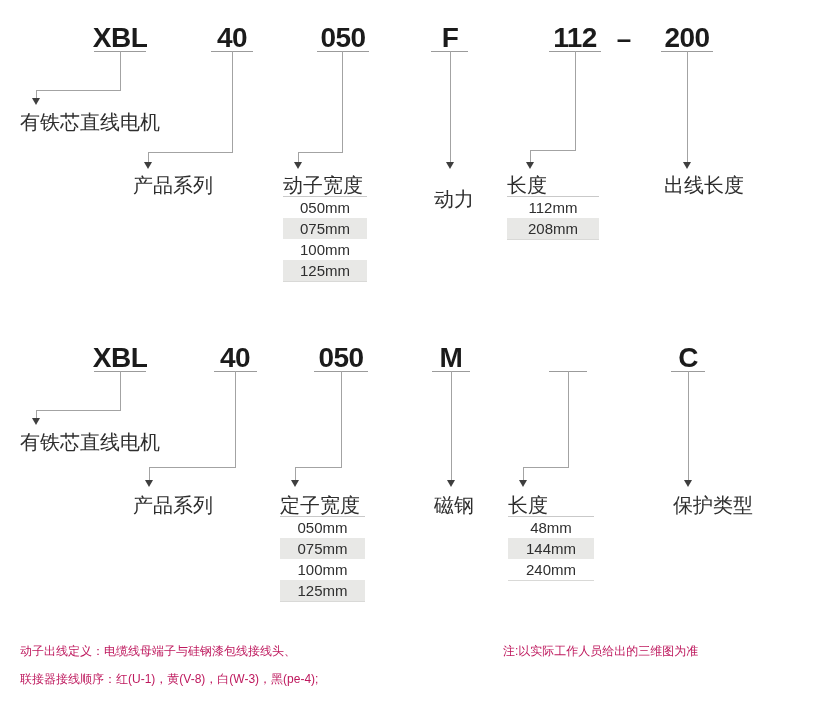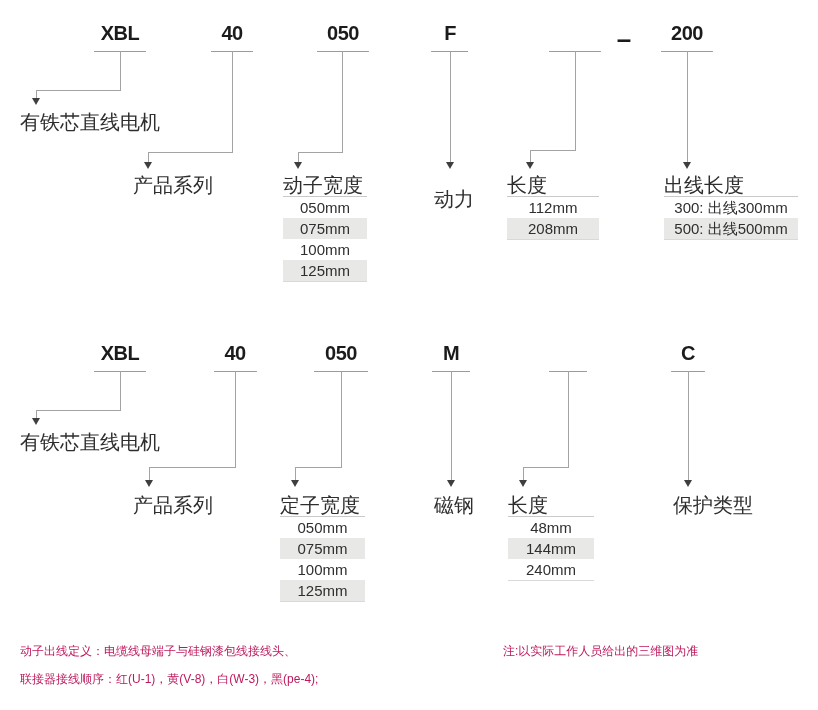--- a/index.html
+++ b/index.html
@@ -2,21 +2,21 @@
 <html><head>
 <meta charset="utf-8">
 <style>
   html,body{margin:0;padding:0;background:#ffffff;}
   #stage{
     position:relative;width:818px;height:710px;background:#ffffff;overflow:hidden;
     font-family:"Liberation Sans","DejaVu Sans",sans-serif;color:#2e2e2e;
   }
   .code{
     position:absolute;width:80px;text-align:center;
-    font-weight:bold;font-size:20px;letter-spacing:-0.5px;color:#1b1b1b;white-space:nowrap;
+    font-weight:bold;font-size:28px;letter-spacing:-0.5px;color:#1b1b1b;white-space:nowrap;
   }
   .dash{
     position:absolute;width:42px;text-align:center;
     font-weight:bold;font-size:26px;color:#1b1b1b;
   }
   .underline{position:absolute;height:1px;background:#9b9b9b;}
   .vline{position:absolute;width:1px;background:#a3a3a3;}
   .hline{position:absolute;height:1px;background:#a3a3a3;}
   .arr{
     position:absolute;width:0;height:0;
@@ -31,20 +31,21 @@
 </style>
 </head>
 <body>
 
 <div id="stage">
 
   <div class="code" style="left:80px;top:22px;">XBL</div>
   <div class="code" style="left:192px;top:22px;">40</div>
   <div class="code" style="left:303px;top:22px;">050</div>
   <div class="code" style="left:410px;top:22px;">F</div>
+  <div class="code" style="left:535px;top:22px;">112</div>
   <div class="dash" style="left:603px;top:24px;">–</div>
   <div class="code" style="left:647px;top:22px;">200</div>
 
   <div class="underline" style="left:94px;top:51px;width:52px;"></div>
   <div class="underline" style="left:211px;top:51px;width:42px;"></div>
   <div class="underline" style="left:317px;top:51px;width:52px;"></div>
   <div class="underline" style="left:431px;top:51px;width:37px;"></div>
   <div class="underline" style="left:549px;top:51px;width:52px;"></div>
   <div class="underline" style="left:661px;top:51px;width:52px;"></div>
 
@@ -82,24 +83,20 @@
   <div class="arr" style="left:526px;top:162px;"></div>
   <div class="lbl" style="left:507px;top:172px;">长度</div>
   <div class="list" style="left:507px;top:196px;width:92px;">
     <div class="row">112mm</div>
     <div class="row alt">208mm</div>
   </div>
 
   <div class="vline" style="left:687px;top:51px;height:111px;"></div>
   <div class="arr" style="left:683px;top:162px;"></div>
   <div class="lbl" style="left:664px;top:172px;">出线长度</div>
-  <div class="list" style="left:664px;top:196px;width:134px;">
-    <div class="row">300: 出线300mm</div>
-    <div class="row alt">500: 出线500mm</div>
-  </div>
 
   <div class="code" style="left:80px;top:342px;">XBL</div>
   <div class="code" style="left:195px;top:342px;">40</div>
   <div class="code" style="left:301px;top:342px;">050</div>
   <div class="code" style="left:411px;top:342px;">M</div>
   <div class="code" style="left:648px;top:342px;">C</div>
 
   <div class="underline" style="left:94px;top:371px;width:52px;"></div>
   <div class="underline" style="left:214px;top:371px;width:43px;"></div>
   <div class="underline" style="left:314px;top:371px;width:54px;"></div>

